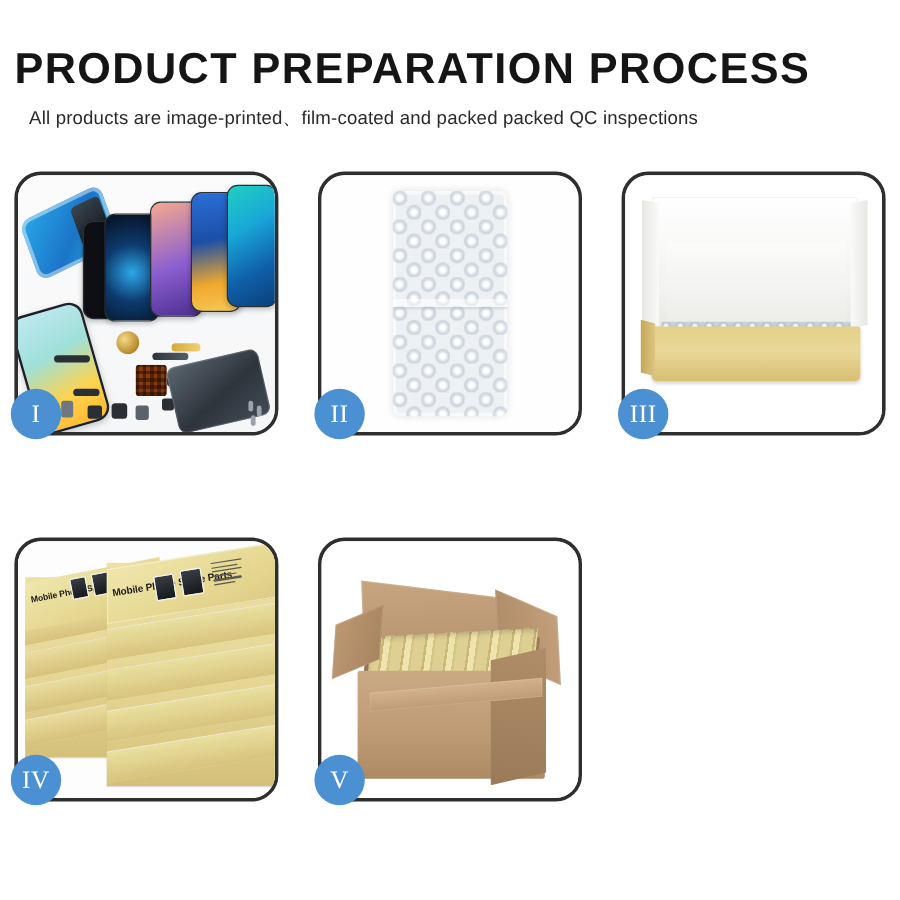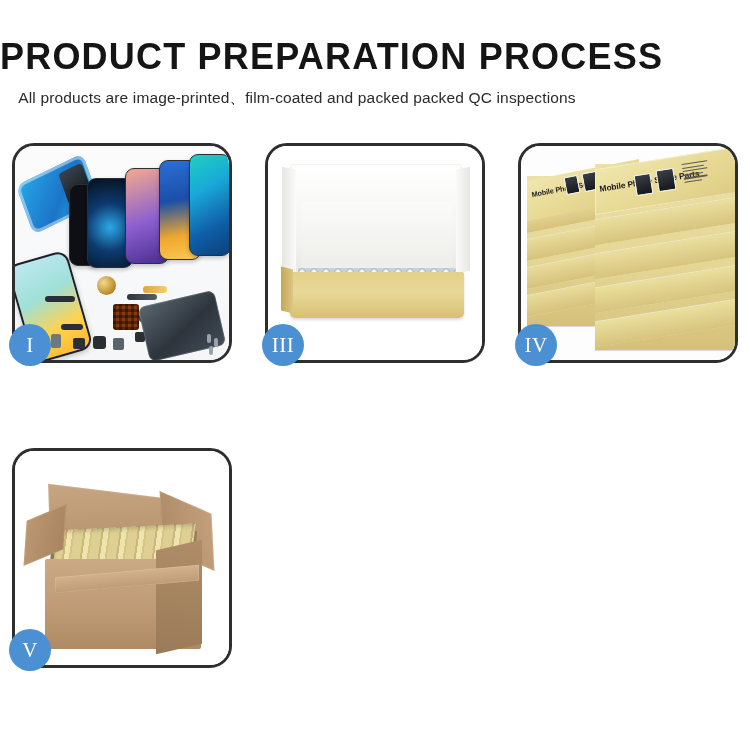--- a/index.html
+++ b/index.html
@@ -2,21 +2,21 @@
 <html><head>
 <meta charset="utf-8">
 <style>
   * { box-sizing: border-box; margin: 0; padding: 0; }
   html, body {
     width: 750px; height: 750px;
     background: #ffffff;
     font-family: "Liberation Sans", sans-serif;
     overflow: hidden;
   }
-  .page { position: relative; width: 594px; height: 750px; background: #fff; }
+  .page { position: relative; width: 594px; height: 750px; background: #fff; padding-left: 12px; }
 
   
   .header { padding-top: 36px; text-align: center; }
   .title {
     font-size: 36px;
     font-weight: 700;
     letter-spacing: 1.2px;
     color: #151515;
     font-family: "Liberation Sans", sans-serif;
     white-space: nowrap;
@@ -387,20 +387,26 @@
         <div class="board"></div>
         <div class="screwz">
           <i style="left:0;top:0;"></i>
             <i style="left:7px;top:4px;"></i>
             <i style="left:2px;top:12px;"></i>
         </div>
       </div>
       <div class="badge">I</div>
     </div>
 
+    <div class="panel">
+      <div class="panel-clip p2">
+        <div class="bubblepack"></div>
+      </div>
+      <div class="badge">II</div>
+    </div>
 
     <div class="panel">
       <div class="panel-clip p3">
         <div class="lid3"></div>
         <div class="foam3"></div>
         <div class="bub3"></div>
         <div class="tray3"></div>
       </div>
       <div class="badge">III</div>
     </div>

